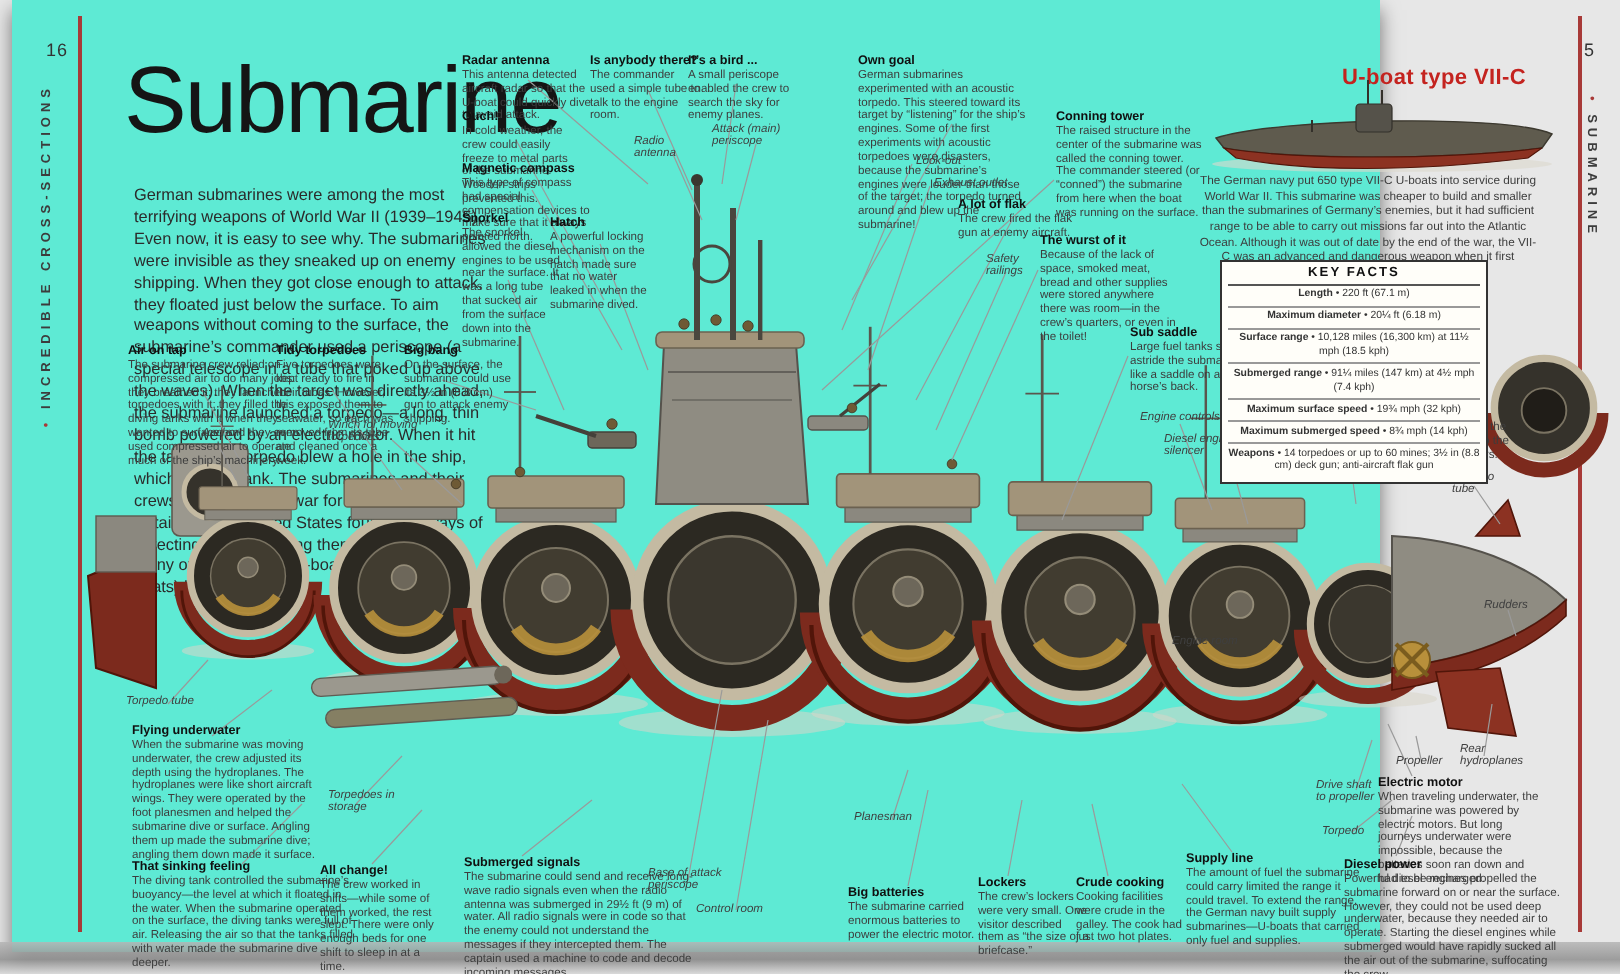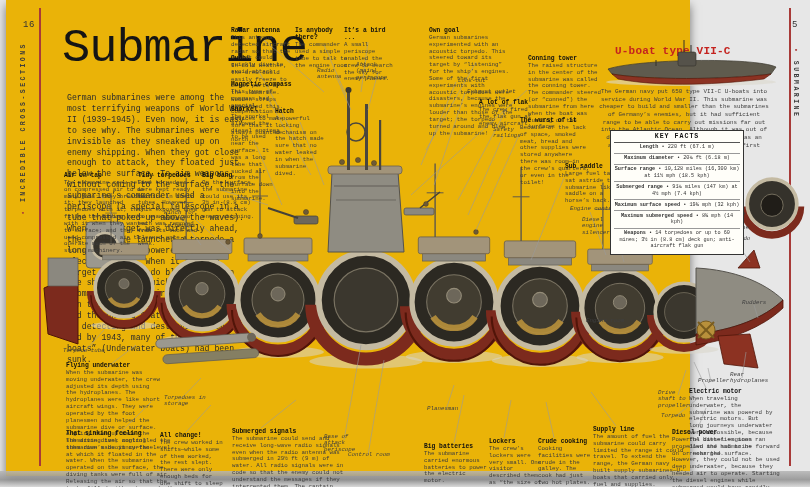--- a/index.html
+++ b/index.html
@@ -1,35 +1,35 @@
 <!DOCTYPE html>
 <html><head>
 <meta charset="utf-8">
 <style>
   html,body{margin:0;padding:0;}
   body{width:810px;height:487px;overflow:hidden;position:relative;background:#e7e7e7;
        font-family:"Liberation Sans",sans-serif;color:#222;}
-  .page{position:absolute;left:6px;top:0;width:684px;height:476px;background:#eab308;
-        box-shadow:0 5px 9px rgba(0,0,0,.5);font-family:Liberation Mono, monospace;}
+  .page{position:absolute;left:6px;top:0;width:684px;height:476px;background:#5eead4;
+        box-shadow:0 5px 9px rgba(0,0,0,.5);}
   .shadow-bottom{position:absolute;left:0;bottom:0;width:810px;height:16px;
         background:linear-gradient(#b5b5b5,#8f8f8f 55%,#d9d9d9);opacity:.85;}
   .rule{position:absolute;top:8px;bottom:10px;width:1.5px;background:#a83a38;}
   .pagenum{position:absolute;top:20px;font-size:9px;color:#333;letter-spacing:.5px;}
   .vside{position:absolute;font-size:6.5px;font-weight:bold;letter-spacing:2.5px;color:#3c3c3c;
          writing-mode:vertical-rl;}
   .vside .dot{color:#a83a38;}
   .vleft{transform:rotate(180deg);}
   h1.title{position:absolute;left:56px;top:22px;margin:0;font-size:47px;font-weight:400;
            letter-spacing:-1px;color:#151515;}
   .intro{position:absolute;left:61px;top:93px;width:179px;font-size:8.2px;line-height:1.33;
          color:#2b2b2b;text-align:left;}
   .ann{position:absolute;font-size:5.8px;line-height:1.18;color:#3d3d3d;z-index:5;}
   .ann .t{font-weight:bold;font-size:6.3px;color:#101010;display:block;margin-bottom:.5px;}
   .lbl{position:absolute;font-size:5.8px;line-height:1.1;font-style:italic;color:#3f3f3f;z-index:5;}
-  .panel-title{position:absolute;left:597px;top:33px;width:160px;margin:12px;text-align:left;
+  .panel-title{position:absolute;left:597px;top:33px;width:160px;margin:0;text-align:right;
          font-size:11px;font-weight:bold;color:#c4231f;letter-spacing:.2px;}
   .panel-body{position:absolute;left:592px;top:88px;width:172px;font-size:5.9px;line-height:1.3;
          text-align:center;color:#3d3d3d;}
   .keyfacts{position:absolute;left:604px;top:130px;width:126px;border:1px solid #333;
          background:#fffef9;padding:2px 3px;z-index:6;box-shadow:0 0 0 1px #fffef9 inset;}
   .kf-title{font-weight:bold;font-size:6.6px;text-align:center;letter-spacing:1px;
          border-bottom:.75px solid #555;padding-bottom:1.5px;color:#111;}
   .kf-row{font-size:5.2px;text-align:center;padding:1.8px 0;border-bottom:.75px solid #999;
          color:#333;line-height:1.25;}
   .kf-row:last-child{border-bottom:none;}

